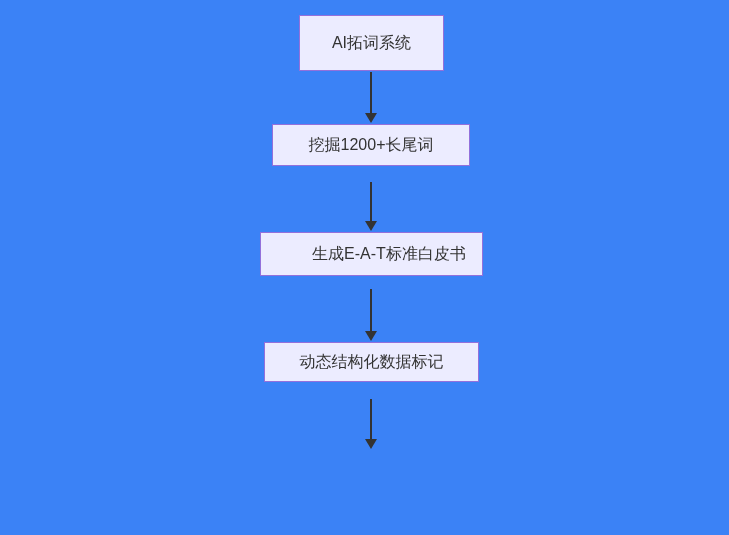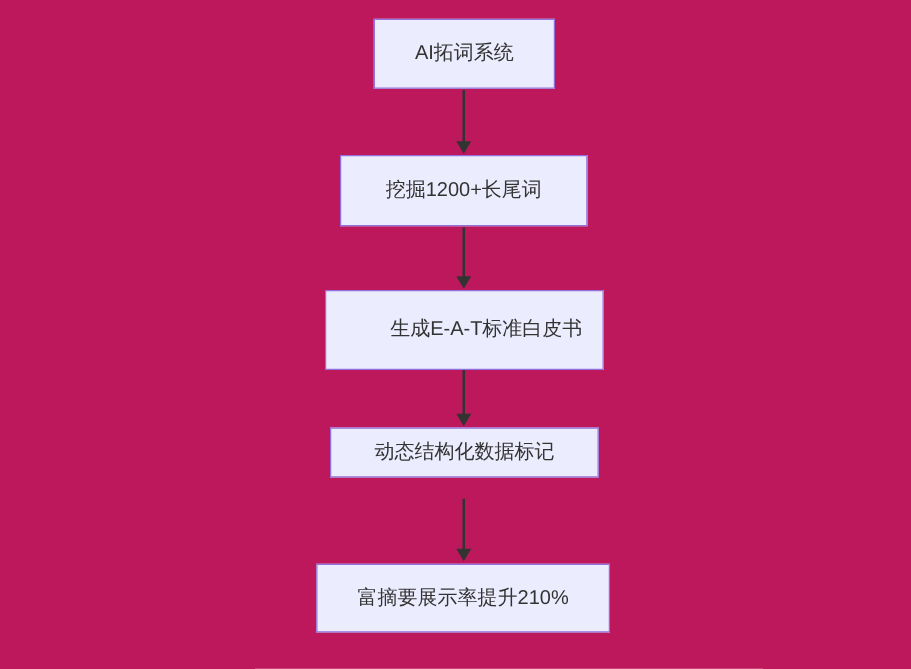--- a/index.html
+++ b/index.html
@@ -6,21 +6,21 @@
     margin: 0;
     padding: 0;
   }
   body {
     font-family: "Liberation Sans", "DejaVu Sans", sans-serif;
   }
   .canvas {
     position: relative;
     width: 729px;
     height: 535px;
-    background: #be185d;
+    background: #3b82f6;
     overflow: hidden;
   }
   .edges-layer {
     position: absolute;
     left: 0;
     top: 0;
     width: 729px;
     height: 535px;
   }
   .node {
@@ -33,22 +33,22 @@
     justify-content: center;
     text-align: center;
   }
   .node span {
     font-size: 16px;
     color: #333333;
     line-height: 1.2;
     white-space: nowrap;
   }
   .n1 { left: 299px; top: 15px;  width: 145px; height: 56px; }
-  .n2 { left: 272px; top: 124px; width: 198px; height: 57px; }
-  .n3 { left: 260px; top: 232px; width: 223px; height: 64px; padding-left: 35px; }
+  .n2 { left: 272px; top: 124px; width: 198px; height: 42px; }
+  .n3 { left: 260px; top: 232px; width: 223px; height: 44px; padding-left: 35px; }
   .n4 { left: 264px; top: 342px; width: 215px; height: 40px; }
   .n5 { left: 253px; top: 451px; width: 235px; height: 55px; }
   .edge-line {
     stroke: #333333;
     stroke-width: 2px;
   }
   .edge-head {
     fill: #333333;
   }
 </style>
@@ -85,17 +85,14 @@
   </div>
 
   <div class="node n3">
     <span>生成E-A-T标准白皮书</span>
   </div>
 
   <div class="node n4">
     <span>动态结构化数据标记</span>
   </div>
 
-  <div class="node n5">
-    <span>富摘要展示率提升210%</span>
-  </div>
 
 </div>
 
 </body></html>

